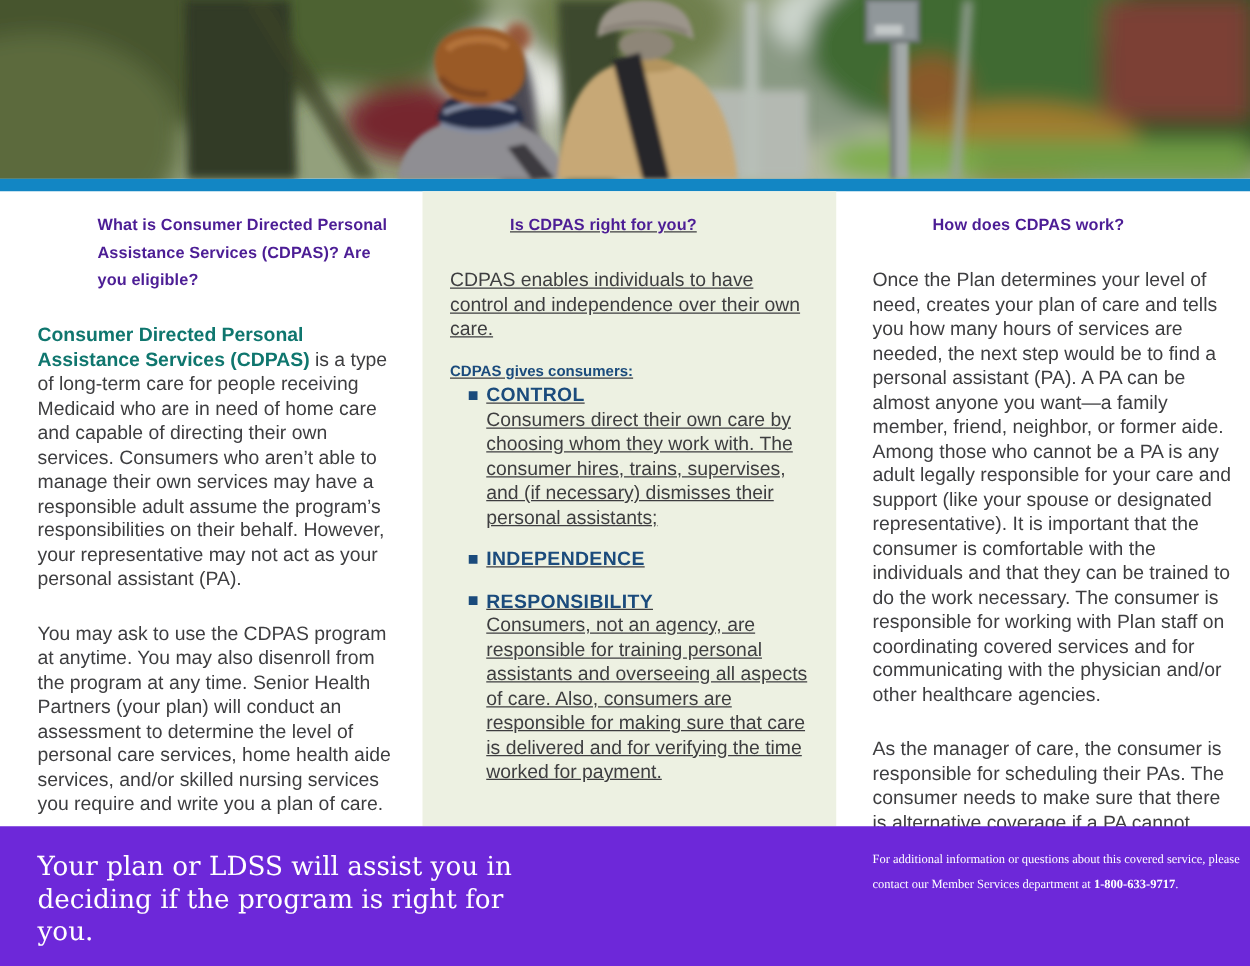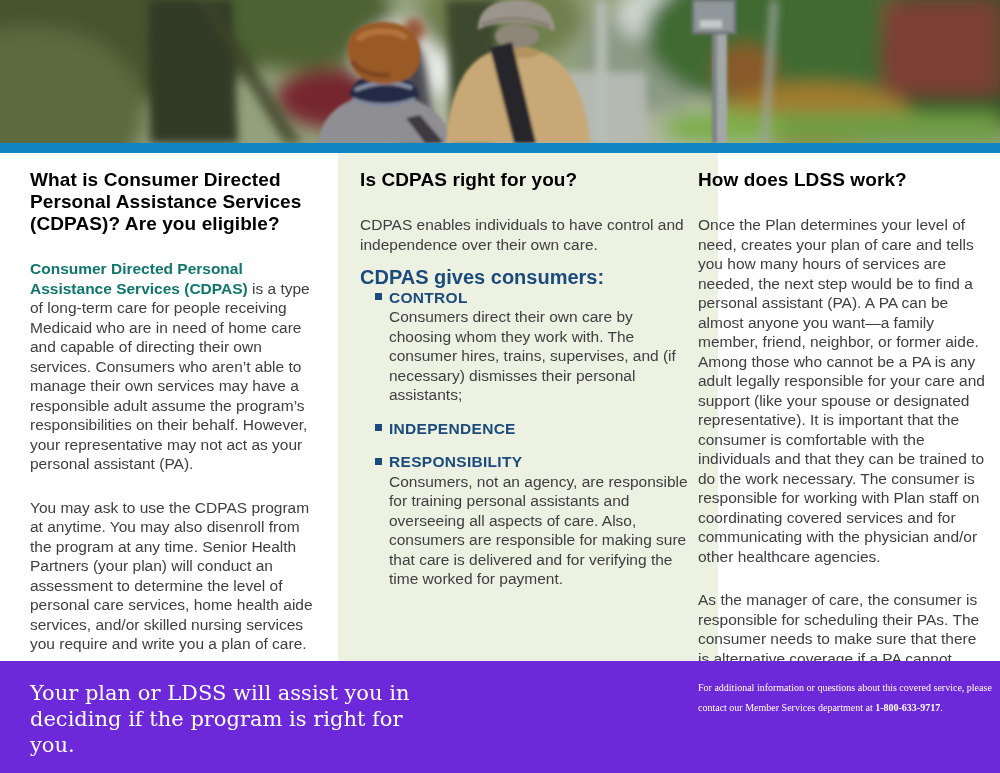--- a/index.html
+++ b/index.html
@@ -29,39 +29,41 @@
     position: absolute;
     top: 153px;
     color: #3e3e40;
     font-size: 15.5px;
     line-height: 19.5px;
   }
   .col-left  { left: 30px;  width: 288px; padding-top: 16px; }
   .col-right { left: 698px; width: 288px; padding-top: 16px; }
   .panel {
     left: 338px;
-    width: 380px;
+    width: 331px;
     height: 508px;
     background: #edf1e2;
     padding: 16px 22px 0 22px;
+    text-decoration: underline;
   }
   h2.green {
-    color: #000000;
-    font-size: 19px;
+    color: #4c1d95;
+    font-size: 13px;
     line-height: 22px;
     font-weight: bold;
     letter-spacing: 0.1px;
+    margin-left: 48px;
   }
   .body-para { margin-top: 24px; }
   .lead-bold { font-weight: bold; color: #0f766e; }
   .subhead {
     margin-top: 14px;
     color: #1b4b7c;
     font-weight: bold;
-    font-size: 20px;
+    font-size: 12px;
   }
   .bullet-list { margin-left: 15px; }
   .bullet-item { position: relative; padding-left: 14px; margin-bottom: 14px; }
   .bullet-square {
     position: absolute;
     left: 0; top: 5.5px;
     width: 7px; height: 7px;
     background: #1b4b7c;
     display: inline-block;
   }
@@ -193,21 +195,21 @@
       </div>
       <div class="bullet-item">
         <span class="bullet-square"></span>
         <div class="bullet-title">RESPONSIBILITY</div>
         <div>Consumers, not an agency, are responsible for training personal assistants and overseeing all aspects of care. Also, consumers are responsible for making sure that care is delivered and for verifying the time worked for payment.</div>
       </div>
     </div>
   </div>
 
   <div class="col col-right">
-    <h2 class="green">How does LDSS work?</h2>
+    <h2 class="green">How does CDPAS work?</h2>
     <p class="body-para">Once the Plan determines your level of need, creates your plan of care and tells you how many hours of services are needed, the next step would be to find a personal assistant (PA). A PA can be almost anyone you want—a family member, friend, neighbor, or former aide. Among those who cannot be a PA is any adult legally responsible for your care and support (like your spouse or designated representative). It is important that the consumer is comfortable with the individuals and that they can be trained to do the work necessary. The consumer is responsible for working with Plan staff on coordinating covered services and for communicating with the physician and/or other healthcare agencies.</p>
     <p class="body-para">As the manager of care, the consumer is responsible for scheduling their PAs. The consumer needs to make sure that there is alternative coverage if a PA cannot make it to work. The consumer also needs to keep track of their time worked and sign off on time sheets and other important documents.</p>
   </div>
 
   <div class="footer">
     <div class="footer-left">Your plan or LDSS will assist you in deciding if the program is right for you.</div>
     <div class="footer-right"><span>For additional information or questions about this covered service, please contact our Member Services department at </span><strong>1-800-633-9717</strong><span>.</span></div>
   </div>
 
 </div>

